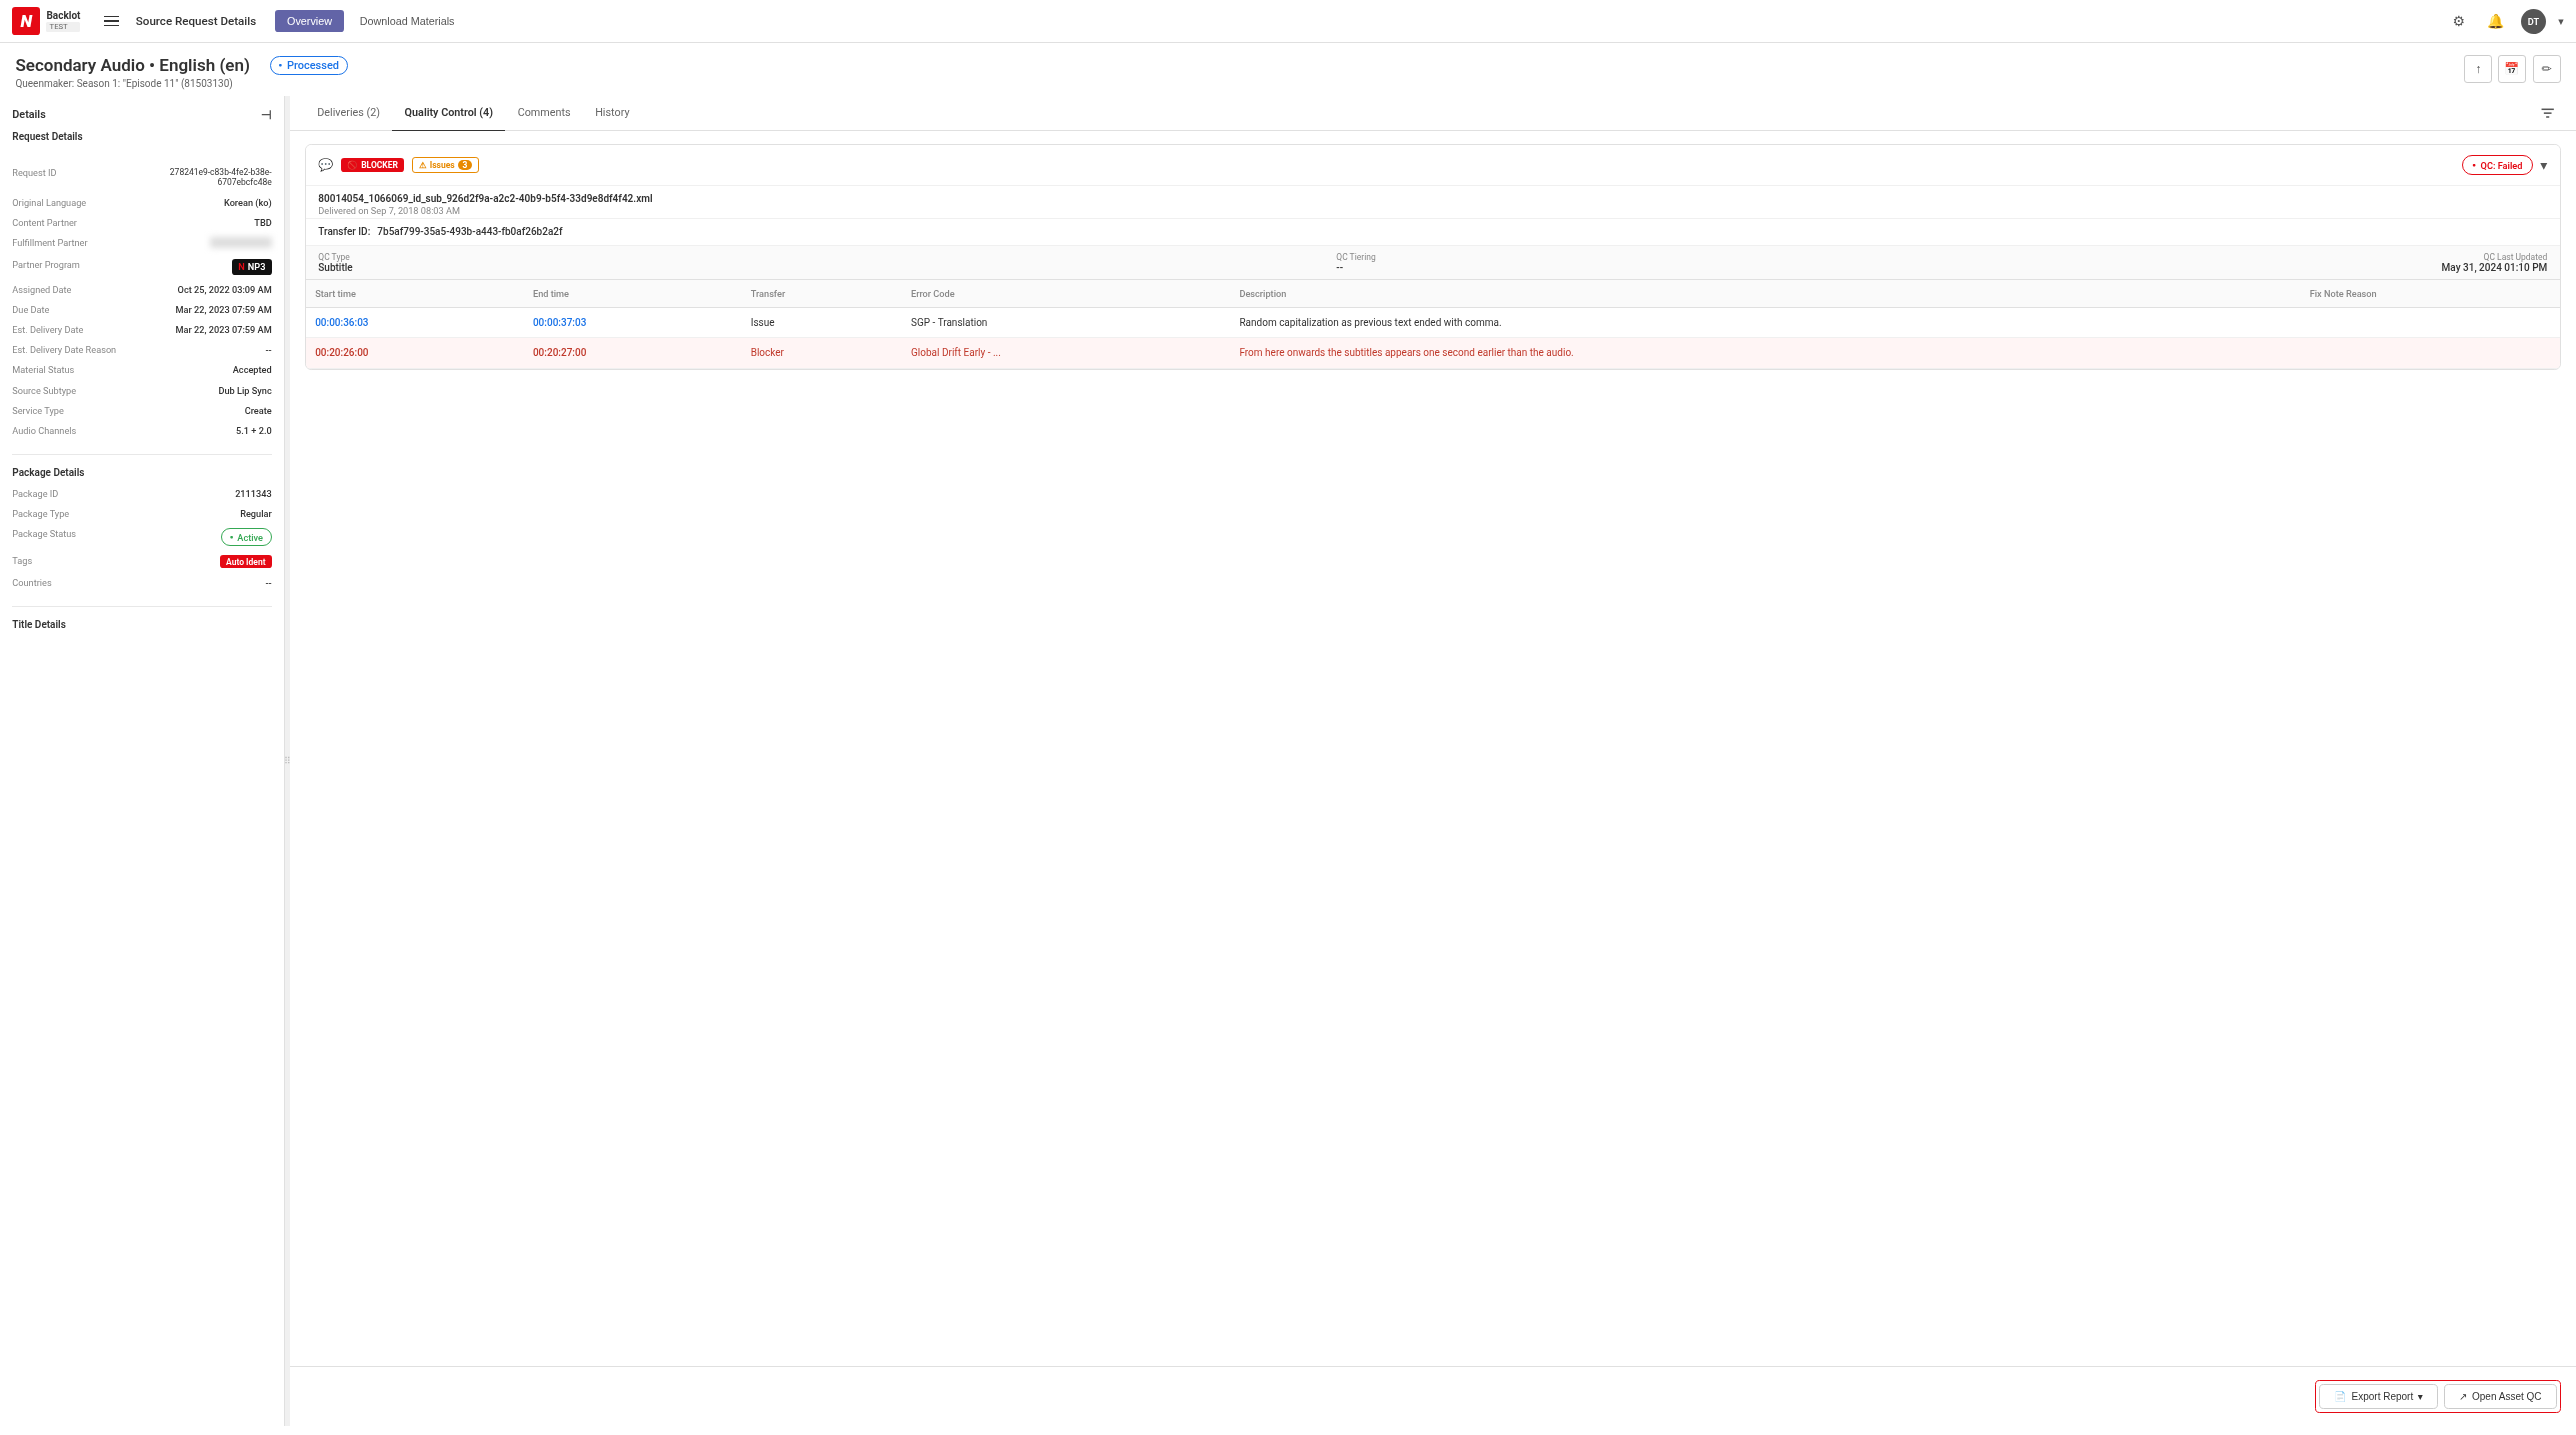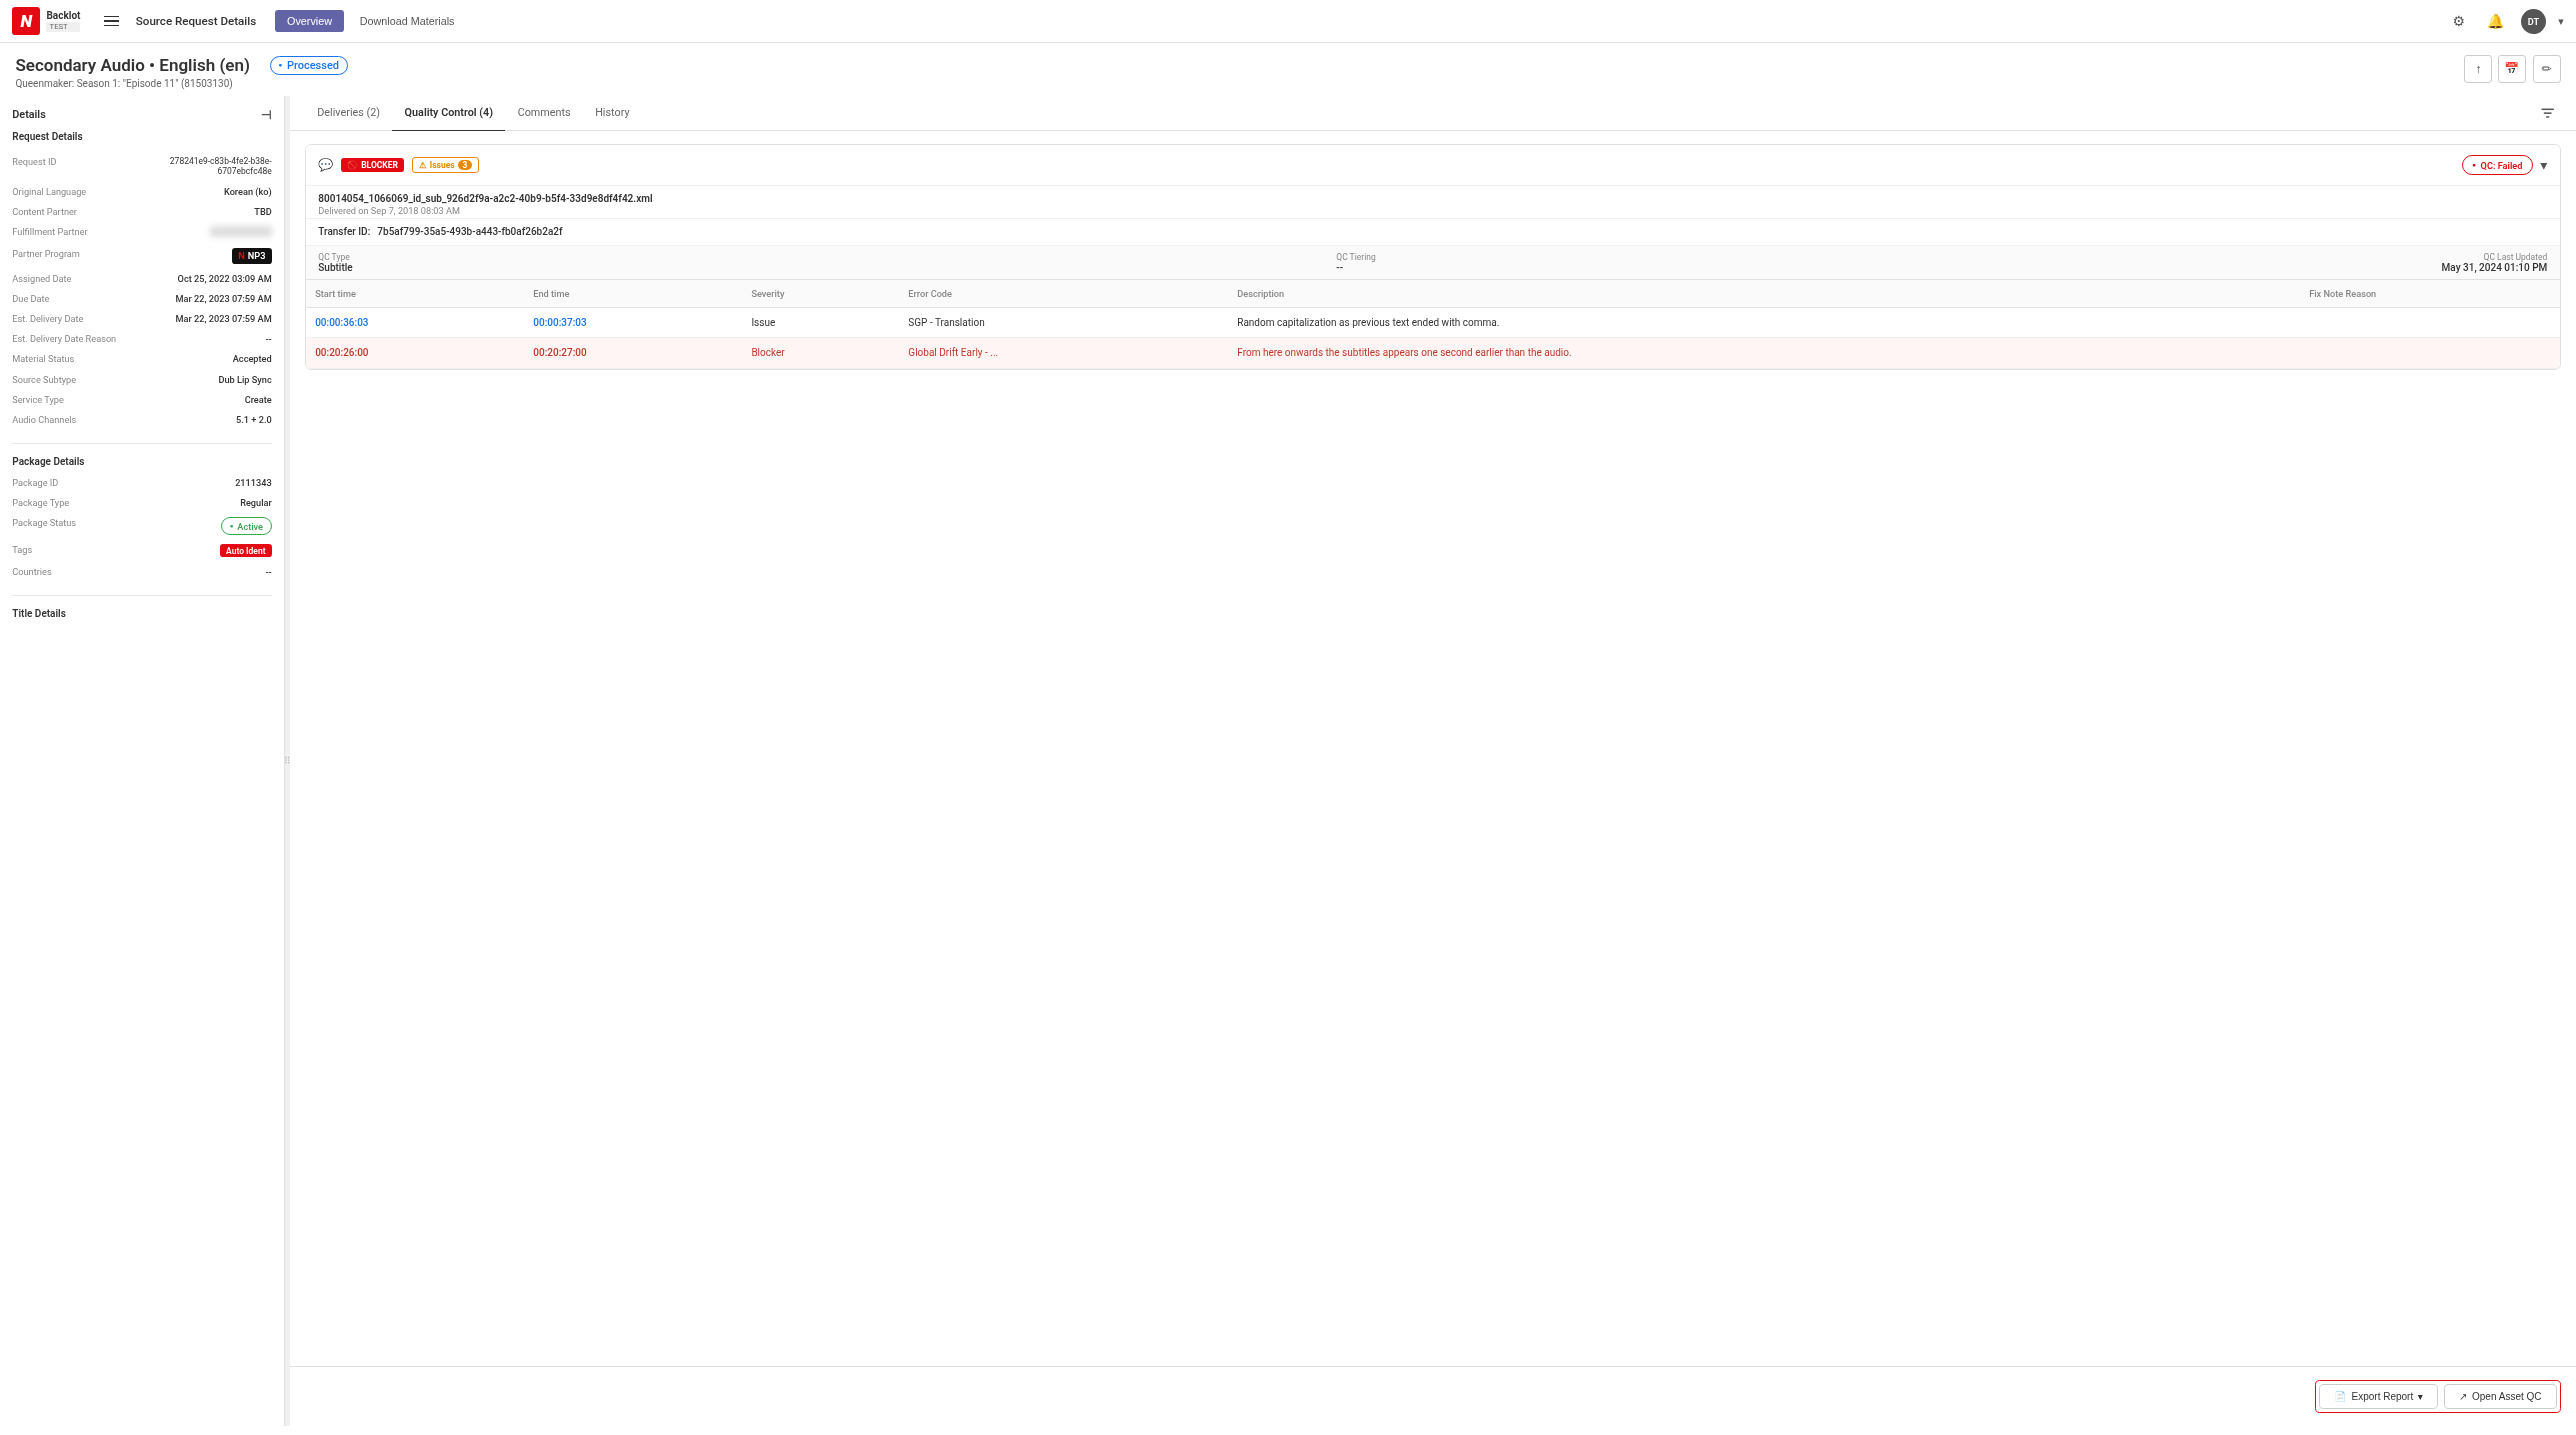--- a/index.html
+++ b/index.html
@@ -146,21 +146,21 @@
 </div>
 
 <div class="main-layout">
 
   <aside class="sidebar">
     <div class="sidebar-section-title">
       <span>Details</span>
       <span class="collapse-icon">⊣</span>
     </div>
 
-    <div style="font-size:10px; font-weight:600; margin-bottom:12px;">Request Details</div>
+    <div style="font-size:10px; font-weight:600; margin-bottom:23px;">Request Details</div>
     <div class="sidebar-grid">
 
       <span class="sidebar-label">Request ID</span>
       <span class="sidebar-value" style="font-size:8.5px; font-weight:400;">278241e9-c83b-4fe2-b38e-6707ebcfc48e</span>
 
       <span class="sidebar-label">Original Language</span>
       <span class="sidebar-value">Korean (ko)</span>
 
       <span class="sidebar-label">Content Partner</span>
       <span class="sidebar-value">TBD</span>
@@ -286,21 +286,21 @@
             <div class="qc-meta-label">QC Last Updated</div>
             <div class="qc-meta-value">May 31, 2024 01:10 PM</div>
           </div>
         </div>
 
         <table class="qc-table">
           <thead>
             <tr>
               <th>Start time</th>
               <th>End time</th>
-              <th>Severity</th>
+              <th>Transfer</th>
               <th>Error Code</th>
               <th>Description</th>
               <th>Fix Note Reason</th>
             </tr>
           </thead>
           <tbody>
 
             <tr class="">
               <td>
                 <a href="#" class="time-link">00:00:36:03</a>

